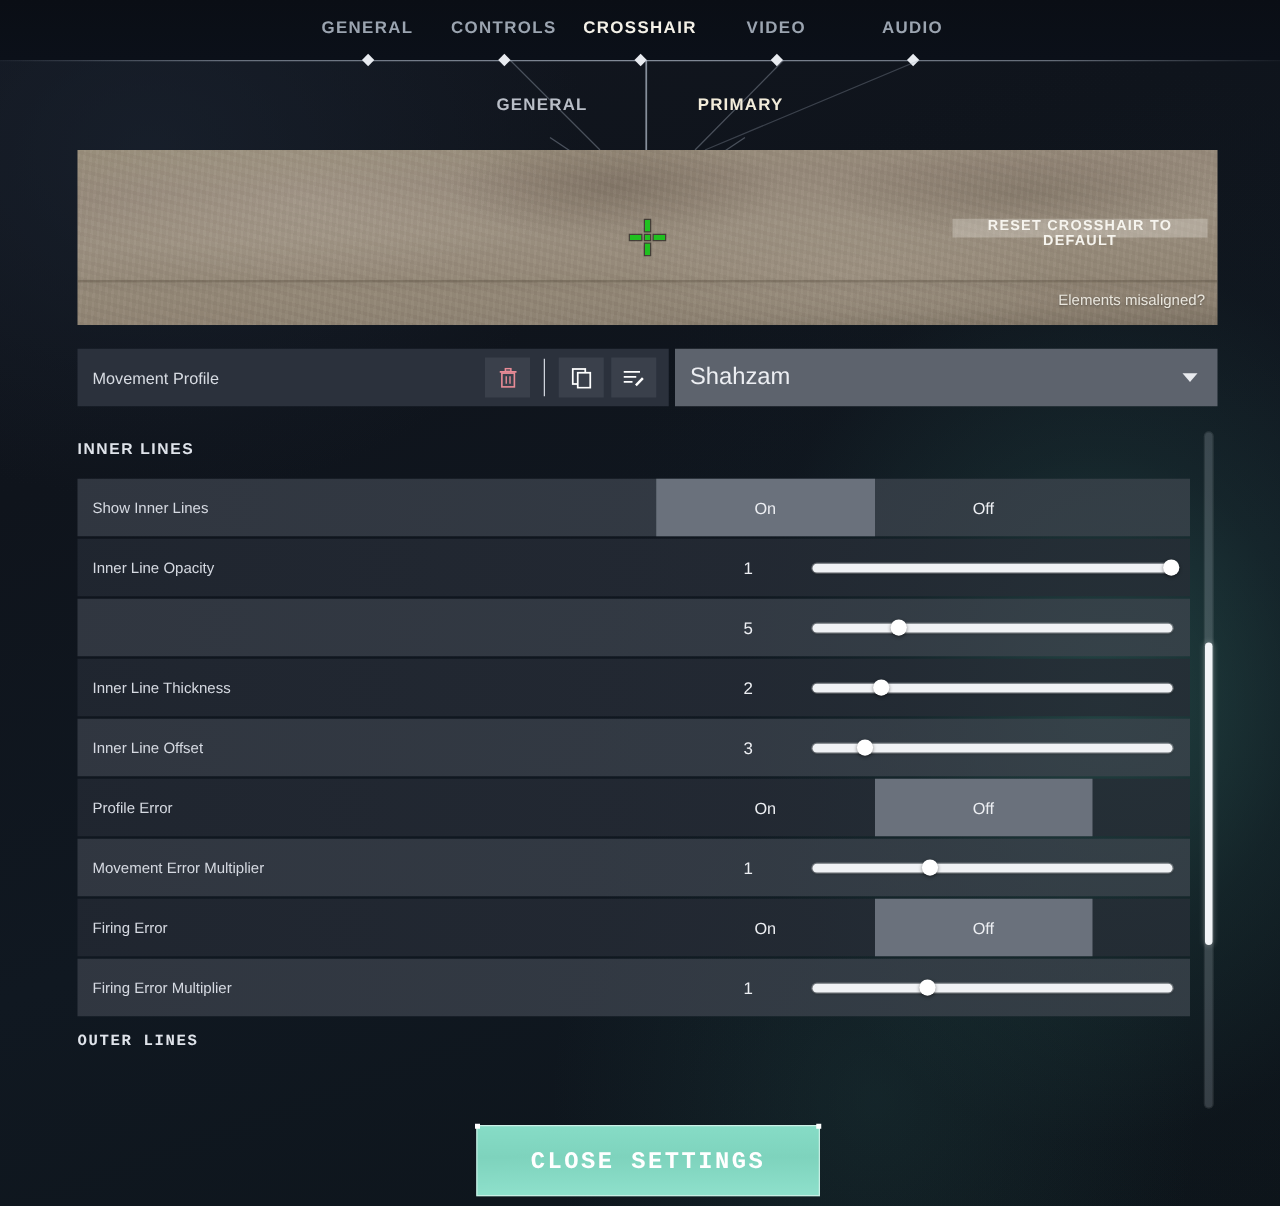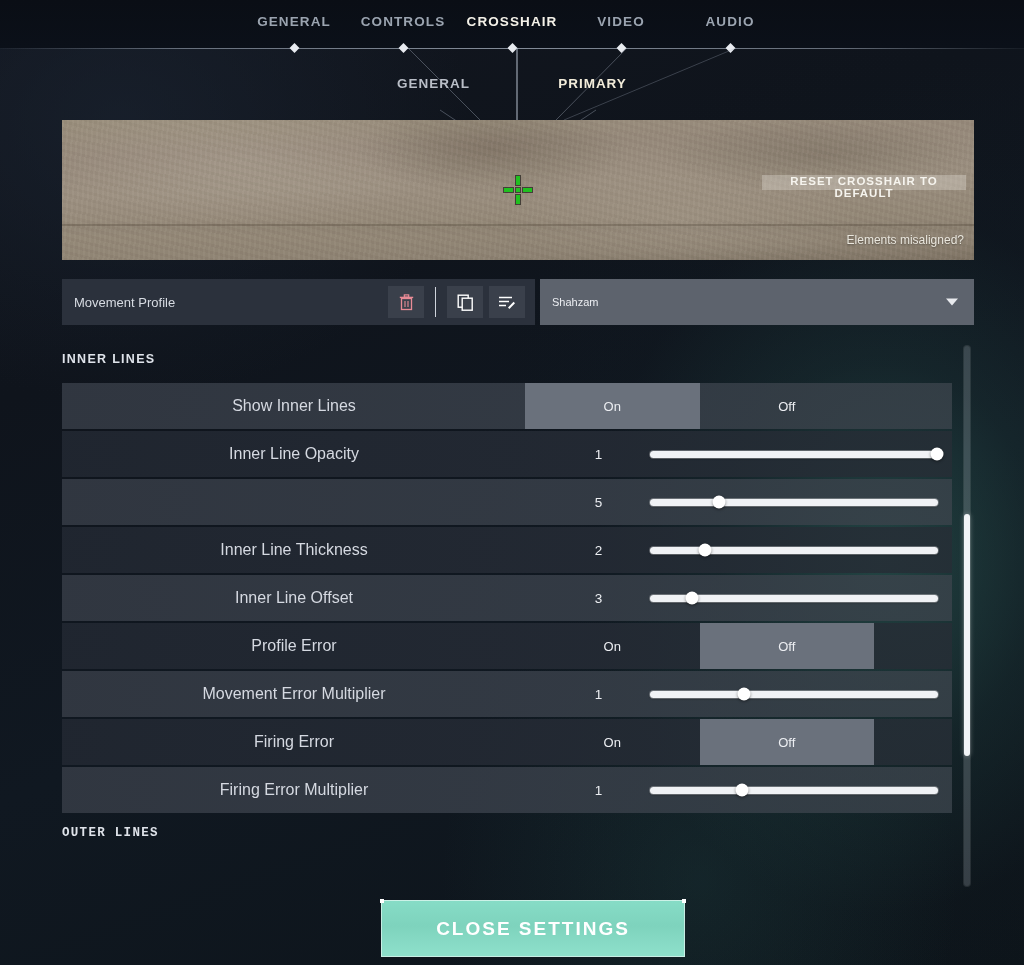--- a/index.html
+++ b/index.html
@@ -220,21 +220,21 @@
     flex: 1;
     margin-left: 5px;
     background: #5d636d;
     display: flex;
     align-items: center;
     position: relative;
     cursor: pointer;
   }
   .profile-select-text {
     margin-left: 12px;
-    font-size: 11px;
+    font-size: 19px;
     color: #eceef2;
   }
   .chev {
     position: absolute;
     right: 16px; top: 50%;
     transform: translateY(-50%);
     width: 0; height: 0;
     border-left: 6px solid transparent;
     border-right: 6px solid transparent;
     border-top: 7px solid #e8eaee;
@@ -263,24 +263,23 @@
     height: 46px;
     display: flex;
     align-items: center;
     margin-bottom: 2px;
   }
   .row.dark  { background: linear-gradient(90deg, rgba(33,39,49,0.92) 0%, rgba(36,42,52,0.90) 55%, rgba(38,46,54,0.86) 100%); }
   .row.light { background: linear-gradient(90deg, rgba(51,57,67,0.92) 0%, rgba(55,62,72,0.88) 55%, rgba(58,67,75,0.82) 100%); }
 
   .row-label {
     margin-left: 12px;
-    font-size: 16px;
+    font-size: 12px;
     color: #d5d9e1;
     width: 440px;
-    text-align: center;
   }
 
   .toggle {
     position: absolute;
     left: 463px; top: 0;
     width: 349px; height: 46px;
     display: flex;
   }
   .toggle-opt {
     flex: 1;
@@ -344,28 +343,28 @@
     width: 6px; height: 242px;
     border-radius: 3px;
     background: #f2f4f7;
     box-shadow: 0 0 5px rgba(255,255,255,0.35);
   }
 
   
   .close-btn {
     position: absolute;
     left: 381px; top: 900px;
-    width: 304px; height: 57px;
+    width: 275px; height: 57px;
     background: linear-gradient(180deg, #86dcc6 0%, #7ed3bd 45%, #8ee0cb 100%);
     border: 1px solid rgba(255,255,255,0.55);
     color: #ffffff;
     font-size: 19px;
     font-weight: 700;
     letter-spacing: 2.0px;
-    font-family: Liberation Sans, sans-serif;
+    font-family: Liberation Mono, monospace;
     cursor: pointer;
     text-transform: uppercase;
   }
   .close-btn::before, .close-btn::after {
     content: "";
     position: absolute;
     width: 4px; height: 4px;
     background: #ffffff;
   }
   .close-btn::before { left: -2px; top: -2px; }

